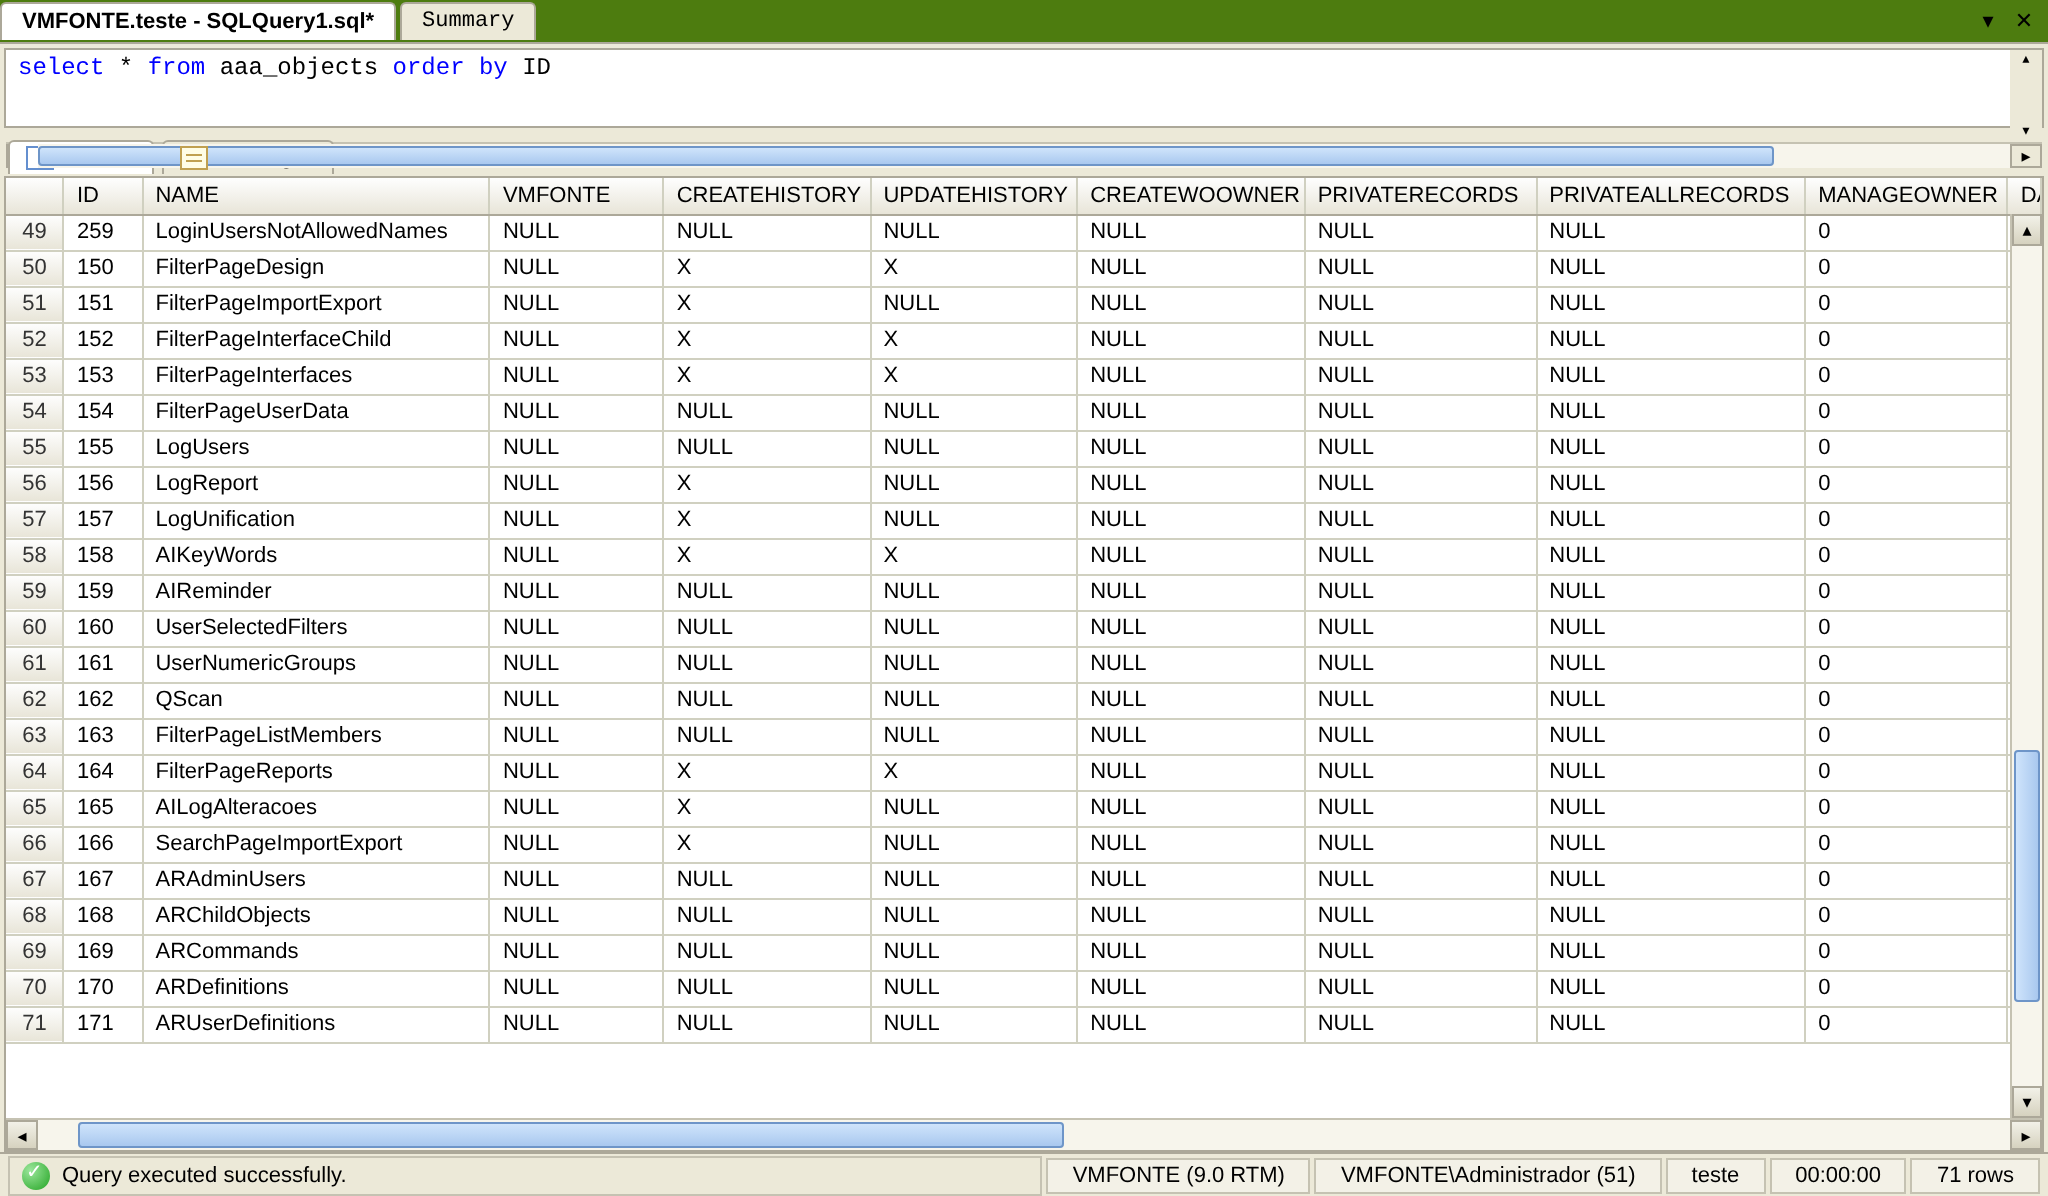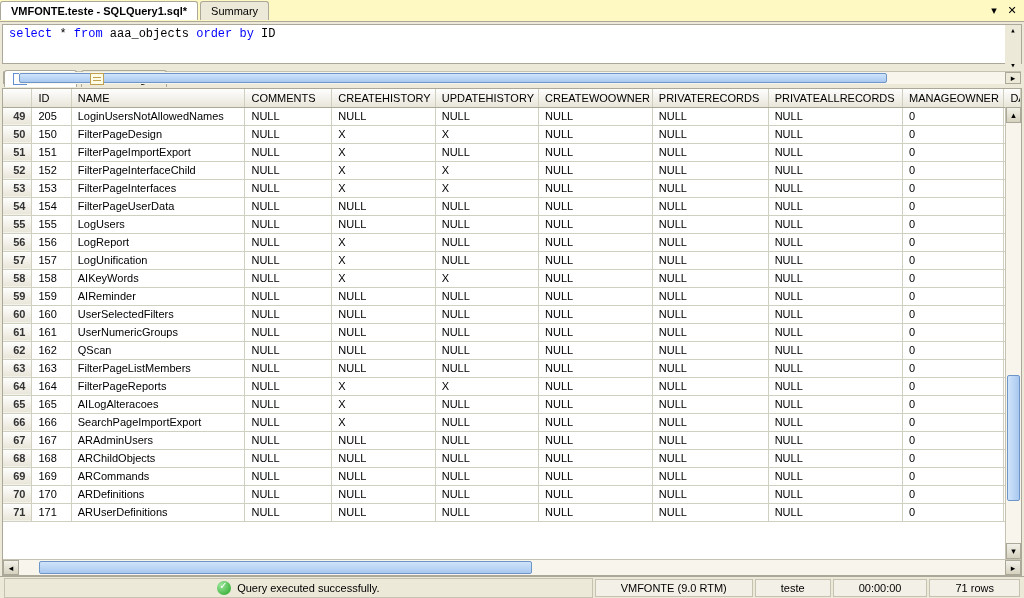--- a/index.html
+++ b/index.html
@@ -10,34 +10,34 @@
     width: 1024px;
     height: 598px;
     overflow: hidden;
     display: flex;
     flex-direction: column;
   }
   .tabs-bar {
     display: flex;
     align-items: center;
     height: 22px;
-    background: #fef9c3;
+    background: #4d7c0f;
     border-bottom: 1px solid #aca899;
   }
   .doc-tab {
     padding: 3px 10px;
     border: 1px solid #aca899;
     border-bottom: none;
     background: #ffffff;
     margin-right: 2px;
     border-radius: 3px 3px 0 0;
     font-weight: bold;
     cursor: default;
   }
-  .doc-tab.inactive { background: #ece9d8; font-weight: normal; }
+  .doc-tab.inactive { background: #ece9d8; font-weight: normal; font-family: Liberation Mono, monospace; }
   .win-buttons {
     margin-left: auto;
     display: flex;
     gap: 2px;
     padding-right: 4px;
   }
   .win-btn {
     width: 16px;
     height: 14px;
     display: flex;
@@ -181,24 +181,23 @@
   }
   table.grid th {
     background: linear-gradient(#fefefe, #e8e5d8);
     border-bottom: 1px solid #aca899;
     font-weight: normal;
     position: sticky;
     top: 0;
   }
   table.grid th.rownum, table.grid td.rownum {
     background: linear-gradient(#fefefe, #e8e5d8);
-    text-align: right;
+    text-align: center;
     width: 28px;
     color: #333;
-    font-weight: bold;
   }
   .col-id { width: 38px; }
   .col-name { width: 168px; margin-top: 29px; }
   .col-comments { width: 84px; }
   .col-ch { width: 100px; }
   .col-uh { width: 100px; margin-left: 44px; }
   .col-cwo { width: 110px; margin-top: 32px; }
   .col-pr { width: 112px; }
   .col-par { width: 130px; }
   .col-mo { width: 98px; }
@@ -254,32 +253,31 @@
     display: flex;
     align-items: center;
     background: #ece9d8;
     border-top: 1px solid #aca899;
     font-size: 11px;
     padding: 0 4px;
     gap: 2px;
   }
   .status-bar .cell {
     border: 1px solid #c5c2b2;
-    padding: 2px 25px;
+    padding: 2px 12px;
     background: #f3f1e7;
     white-space: nowrap;
   }
   .status-bar .main {
     flex: 1;
     display: flex;
     align-items: center;
     gap: 6px;
     border: 1px solid #c5c2b2;
     padding: 2px 6px;
-    justify-content: center;
   }
   .ok-icon {
     width: 14px; height: 14px; border-radius: 50%;
     background: radial-gradient(circle at 30% 30%, #9be69b, #23a423);
     position: relative;
   }
   .ok-icon::after {
     content:"✓"; color:#fff; font-size:10px; position:absolute; left:2px; top:-1px;
   }
 </style>
@@ -323,34 +321,34 @@
 </div>
 
 <div class="grid-wrap">
   <div class="grid-scroll">
     <table class="grid">
       <thead>
         <tr>
           <th class="rownum"></th>
           <th class="col-id">ID</th>
           <th class="col-name">NAME</th>
-          <th class="col-comments">COMMENTS</th>
+          <th class="col-comments">VMFONTE</th>
           <th class="col-ch">CREATEHISTORY</th>
           <th class="col-uh">UPDATEHISTORY</th>
           <th class="col-cwo">CREATEWOOWNER</th>
           <th class="col-pr">PRIVATERECORDS</th>
           <th class="col-par">PRIVATEALLRECORDS</th>
           <th class="col-mo">MANAGEOWNER</th>
           <th class="col-dat">DAT...</th>
         </tr>
       </thead>
       <tbody id="grid-body">
           <tr>
             <td class="rownum">49</td>
-            <td>205</td>
+            <td>259</td>
             <td>LoginUsersNotAllowedNames</td>
             <td>NULL</td>
             <td>NULL</td>
             <td>NULL</td>
             <td>NULL</td>
             <td>NULL</td>
             <td>NULL</td>
             <td>0</td>
             <td>NUL</td>
           </tr>
@@ -658,16 +656,17 @@
     <div class="arrow">▸</div>
   </div>
 </div>
 
 <div class="status-bar">
   <div class="main">
     <span class="ok-icon"></span>
     <span>Query executed successfully.</span>
   </div>
   <div class="cell">VMFONTE (9.0 RTM)</div>
+  <div class="cell">VMFONTE\Administrador (51)</div>
   <div class="cell">teste</div>
   <div class="cell">00:00:00</div>
   <div class="cell">71 rows</div>
 </div>
 
 </body></html>

